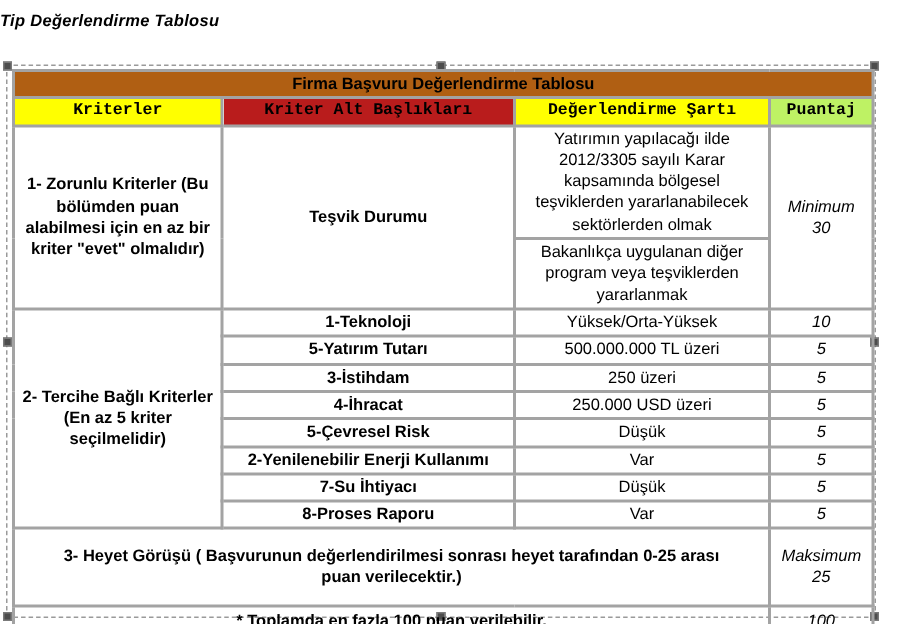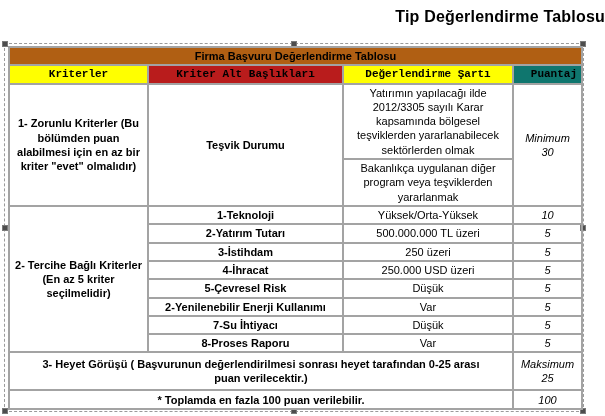--- a/index.html
+++ b/index.html
@@ -1,21 +1,21 @@
 <!DOCTYPE html>
 <html><head>
 <meta charset="utf-8">
 <style>
   * { margin:0; padding:0; box-sizing:border-box; }
   html,body { width:605px; height:416px; background:#fff; overflow:hidden;
               font-family:"Liberation Sans","DejaVu Sans",sans-serif; color:#000; }
   .page { position:relative; width:605px; height:416px; background:#fff; }
 
-  .doc-title { position:absolute; top:8px; left:0; width:100%; text-align:right;
-               font-size:16px; font-weight:bold; letter-spacing:.2px; }
+  .doc-title { position:absolute; top:8px; left:0; width:100%; text-align:left;
+               font-size:11px; font-weight:bold; letter-spacing:.2px;font-style:italic; }
 
   
   .marquee { position:absolute; left:4px; top:43px; width:580px; height:369px;
              border:1px dashed #9a9a9a; }
   .handle { position:absolute; width:6px; height:6px; background:#4d4d4d; border:1px solid #7a7a7a; }
   .h-tl{ left:-3px; top:-3px; } .h-tc{ left:50%; margin-left:-3px; top:-3px; } .h-tr{ right:-3px; top:-3px; }
   .h-ml{ left:-3px; top:50%; margin-top:-3px; } .h-mr{ right:-3px; top:50%; margin-top:-3px; }
   .h-bl{ left:-3px; bottom:-3px; } .h-bc{ left:50%; margin-left:-3px; bottom:-3px; } .h-br{ right:-3px; bottom:-3px; }
 
   table.eval { position:absolute; left:8px; top:46px; width:573px;
@@ -27,21 +27,21 @@
   td.colhdr { background:#FFFF00; font-weight:bold; font-size:12px; height:18px; padding:0;font-family:Liberation Mono, monospace; }
 
   td.criteria { font-weight:bold; font-size:12px; padding:2px 8px; }
   td.subtopic { font-weight:bold; font-size:11.5px;border-radius:11px; }
   td.cond     { font-weight:normal; font-size:11.5px; padding:2px 10px; }
   td.score    { font-weight:normal; font-size:11.5px;font-style:italic; }
 
   tr.s1a td { height:70px; }
   tr.s1b td { height:47px;margin-top:40px; }
   tr.opt td { height:16px; }
-  tr.committee td { height:38px; }
+  tr.committee td { height:52px; }
   tr.total td { height:19px; }
   tr.committee td.criteria { padding:2px 24px; }
 </style>
 </head>
 <body>
 
 <div class="page">
 
   <div class="doc-title">Tip Değerlendirme Tablosu</div>
 
@@ -66,41 +66,41 @@
 
     <tbody>
         <tr>
       <td class="band" colspan="4" style="background: rgb(176, 95, 19);">Firma Başvuru Değerlendirme Tablosu</td>
     </tr>
 
     <tr>
       <td class="colhdr" style="background: rgb(255, 255, 0);">Kriterler</td>
       <td class="colhdr" style="background: #b91c1c;">Kriter Alt Başlıkları</td>
       <td class="colhdr" style="background: rgb(255, 255, 0);">Değerlendirme Şartı</td>
-      <td class="colhdr" style="background: #0f766e; text-align: right;">Puantaj</td>
+      <td class="colhdr" style="background: #bef264;">Puantaj</td>
     </tr>
 
     <tr class="s1a">
       <td class="criteria" rowspan="2">1- Zorunlu Kriterler (Bu bölümden puan alabilmesi için en az bir kriter "evet" olmalıdır)</td>
       <td class="subtopic" rowspan="2">Teşvik Durumu</td>
       <td class="cond">Yatırımın yapılacağı ilde 2012/3305 sayılı Karar kapsamında bölgesel teşviklerden yararlanabilecek sektörlerden olmak</td>
       <td class="score" rowspan="2">Minimum 30</td>
     </tr>
     <tr class="s1b">
       <td class="cond">Bakanlıkça uygulanan diğer program veya teşviklerden yararlanmak</td>
     </tr>
 
     <tr class="opt">
       <td class="criteria" rowspan="8">2- Tercihe Bağlı Kriterler (En az 5 kriter seçilmelidir)</td>
       <td class="subtopic">1-Teknoloji</td>
       <td class="cond">Yüksek/Orta-Yüksek</td>
       <td class="score">10</td>
     </tr>
     <tr class="opt">
-      <td class="subtopic">2-Yatırım Tutarı</td>
+      <td class="subtopic">5-Yatırım Tutarı</td>
       <td class="cond">500.000.000 TL üzeri</td>
       <td class="score">5</td>
     </tr>
     <tr class="opt">
       <td class="subtopic">3-İstihdam</td>
       <td class="cond">250 üzeri</td>
       <td class="score">5</td>
     </tr>
     <tr class="opt">
       <td class="subtopic">4-İhracat</td>

